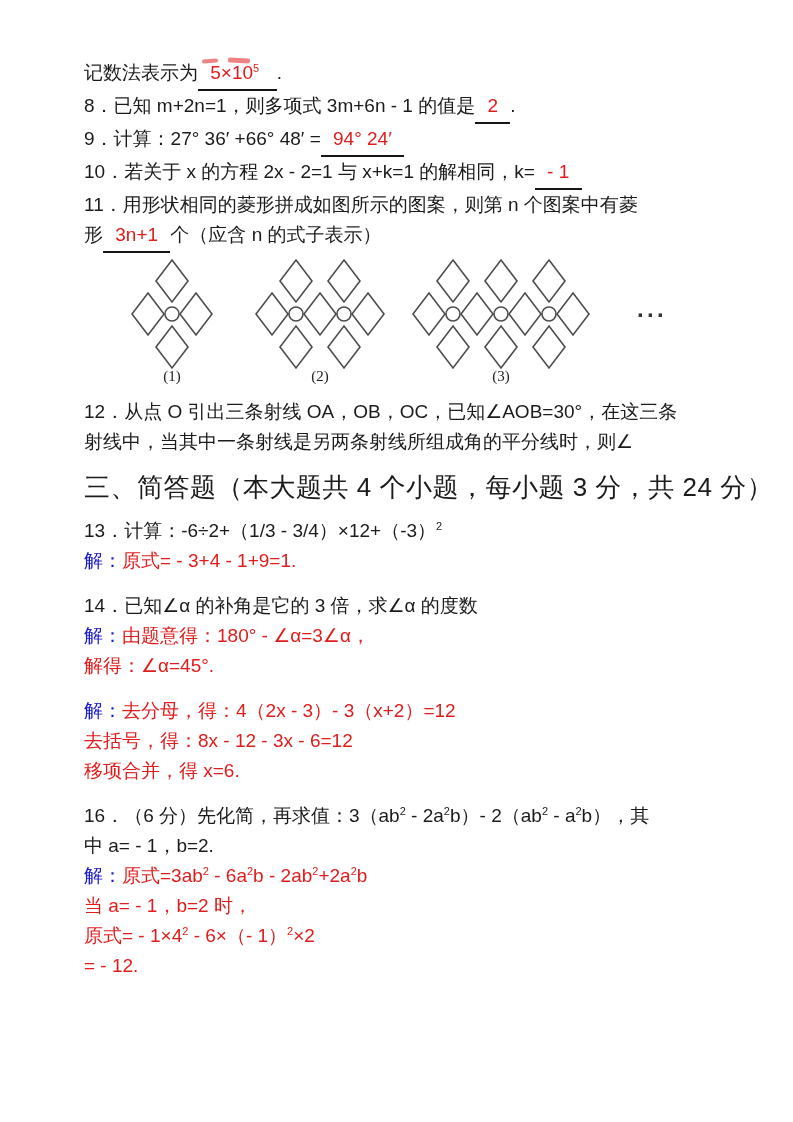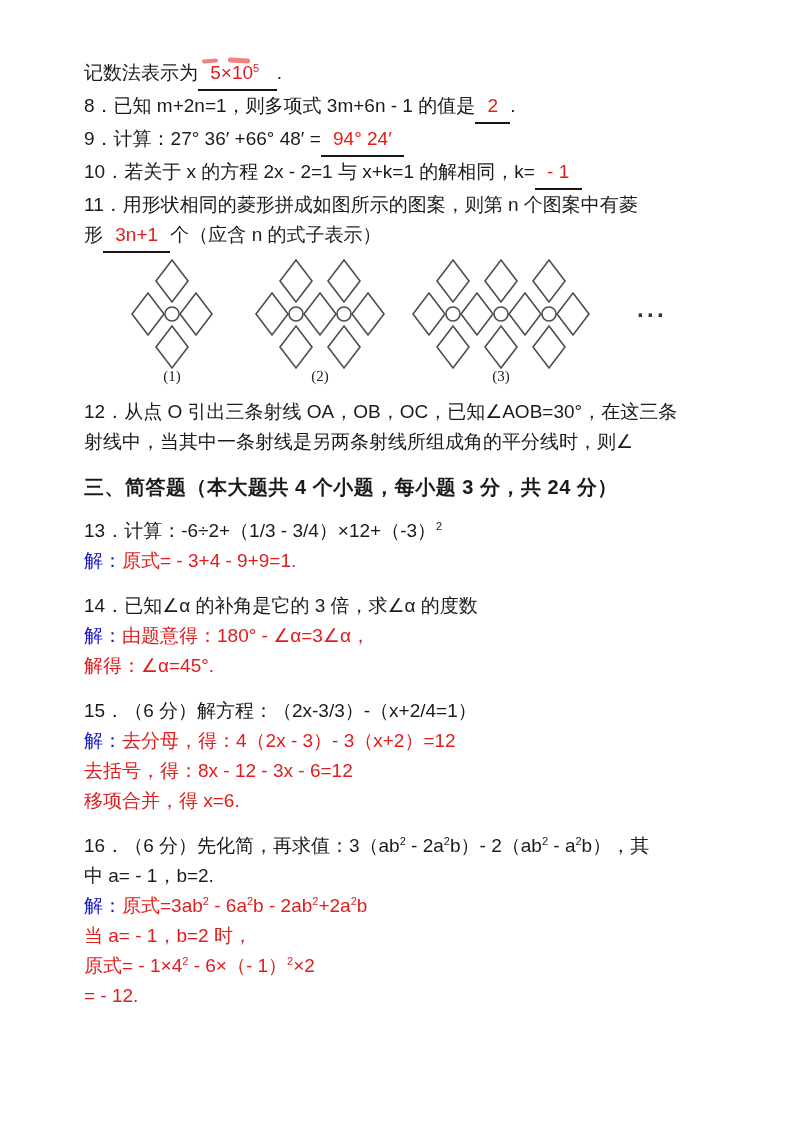--- a/index.html
+++ b/index.html
@@ -11,21 +11,21 @@
     overflow:hidden; font-family:"Liberation Sans","DejaVu Sans",sans-serif;
     color:var(--ink);
   }
   .content{position:absolute; left:84px; top:58px; right:80px;}
   .block{margin:0 0 15px 0;}
   .line{
     margin:0; font-size:19px; line-height:30px; white-space:pre;
     color:var(--ink);
   }
   .b-heading{margin:0 0 14px 0;}
-  .b-heading .line{font-size:20px; font-weight:700; letter-spacing:.5px;}
+  .b-heading .line{font-size:26px; font-weight:400; letter-spacing:.5px;}
   .red{color:var(--red);}
   .blue{color:var(--blue);}
   .ul{
     display:inline-block; border-bottom:2px solid var(--ul);
     padding:0 7px 1px 7px; white-space:pre;
   }
   sup{font-size:0.58em; line-height:0;}
   
   [data-name="problems-7-11"]{margin-bottom:2px;}
   .fig-row{display:flex; align-items:flex-start; margin:2px 0 14px 0;}
@@ -115,29 +115,28 @@
       </div>
       <div class="block b-para" data-name="problem-12">
         <p class="line" data-name="text-line"><span data-name="text-run">12．从点 O 引出三条射线 OA，OB，OC，已知∠AOB=30°，在这三条</span></p>
         <p class="line" data-name="text-line"><span data-name="text-run">射线中，当其中一条射线是另两条射线所组成角的平分线时，则∠</span></p>
       </div>
       <div class="block b-heading" data-name="section-heading">
         <p class="line" data-name="text-line"><span data-name="text-run">三、简答题（本大题共 4 个小题，每小题 3 分，共 24 分）</span></p>
       </div>
       <div class="block b-para" data-name="problem-13">
         <p class="line" data-name="text-line"><span data-name="text-run">13．计算：-6÷2+（1/3 - 3/4）×12+（-3）</span><sup data-name="superscript">2</sup></p>
-        <p class="line" data-name="text-line"><span data-name="text-run" class="blue">解：</span><span data-name="text-run" class="red">原式= - 3+4 - 9+9=1.</span></p>
+        <p class="line" data-name="text-line"><span data-name="text-run" class="blue">解：</span><span data-name="text-run" class="red">原式= - 3+4 - 1+9=1.</span></p>
       </div>
       <div class="block b-para" data-name="problem-14">
         <p class="line" data-name="text-line"><span data-name="text-run">14．已知∠α 的补角是它的 3 倍，求∠α 的度数</span></p>
         <p class="line" data-name="text-line"><span data-name="text-run" class="blue">解：</span><span data-name="text-run" class="red">由题意得：180° - ∠α=3∠α，</span></p>
         <p class="line" data-name="text-line"><span data-name="text-run" class="red">解得：∠α=45°.</span></p>
       </div>
       <div class="block b-para" data-name="problem-15">
-        <p class="line" data-name="text-line"><span data-name="text-run">15．（6 分）解方程：（2x-3/3）-（x+2/4=1）</span></p>
         <p class="line" data-name="text-line"><span data-name="text-run" class="blue">解：</span><span data-name="text-run" class="red">去分母，得：4（2x - 3）- 3（x+2）=12</span></p>
         <p class="line" data-name="text-line"><span data-name="text-run" class="red">去括号，得：8x - 12 - 3x - 6=12</span></p>
         <p class="line" data-name="text-line"><span data-name="text-run" class="red">移项合并，得 x=6.</span></p>
       </div>
       <div class="block b-para" data-name="problem-16">
         <p class="line" data-name="text-line"><span data-name="text-run">16．（6 分）先化简，再求值：3（ab</span><sup data-name="superscript">2</sup><span data-name="text-run"> - 2a</span><sup data-name="superscript">2</sup><span data-name="text-run">b）- 2（ab</span><sup data-name="superscript">2</sup><span data-name="text-run"> - a</span><sup data-name="superscript">2</sup><span data-name="text-run">b），其</span></p>
         <p class="line" data-name="text-line"><span data-name="text-run">中 a= - 1，b=2.</span></p>
         <p class="line" data-name="text-line"><span data-name="text-run" class="blue">解：</span><span data-name="text-run" class="red">原式=3ab</span><sup data-name="superscript" class="red">2</sup><span data-name="text-run" class="red"> - 6a</span><sup data-name="superscript" class="red">2</sup><span data-name="text-run" class="red">b - 2ab</span><sup data-name="superscript" class="red">2</sup><span data-name="text-run" class="red">+2a</span><sup data-name="superscript" class="red">2</sup><span data-name="text-run" class="red">b</span></p>
         <p class="line" data-name="text-line"><span data-name="text-run" class="red">当 a= - 1，b=2 时，</span></p>
         <p class="line" data-name="text-line"><span data-name="text-run" class="red">原式= - 1×4</span><sup data-name="superscript" class="red">2</sup><span data-name="text-run" class="red"> - 6×（- 1）</span><sup data-name="superscript" class="red">2</sup><span data-name="text-run" class="red">×2</span></p>

